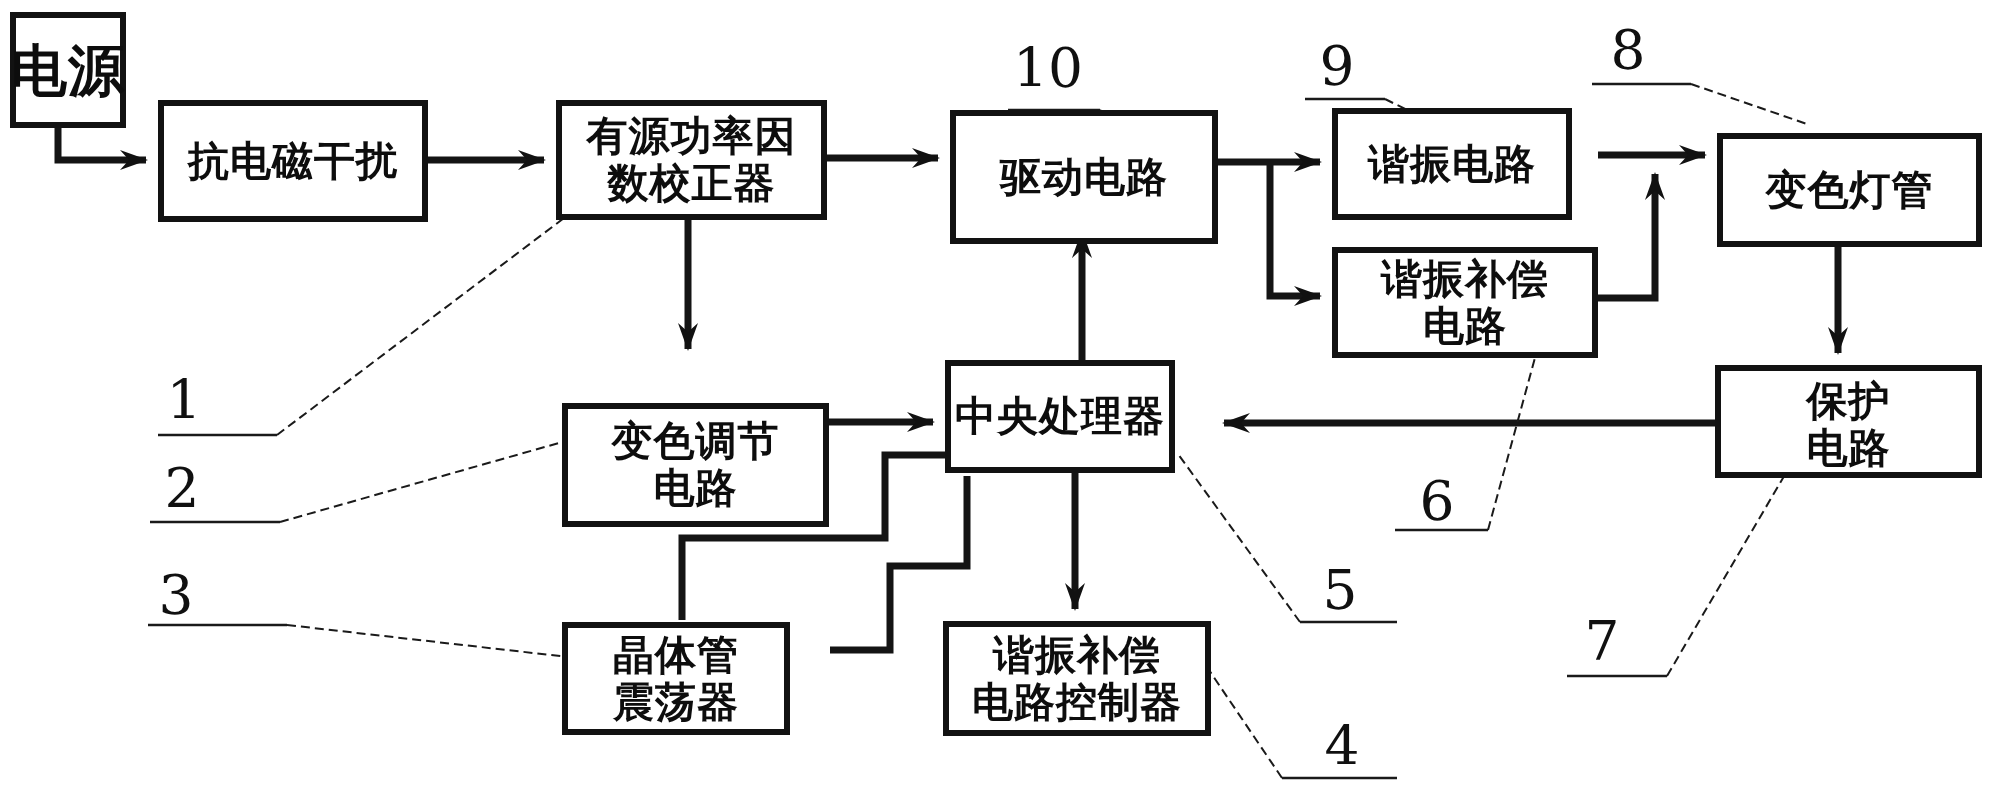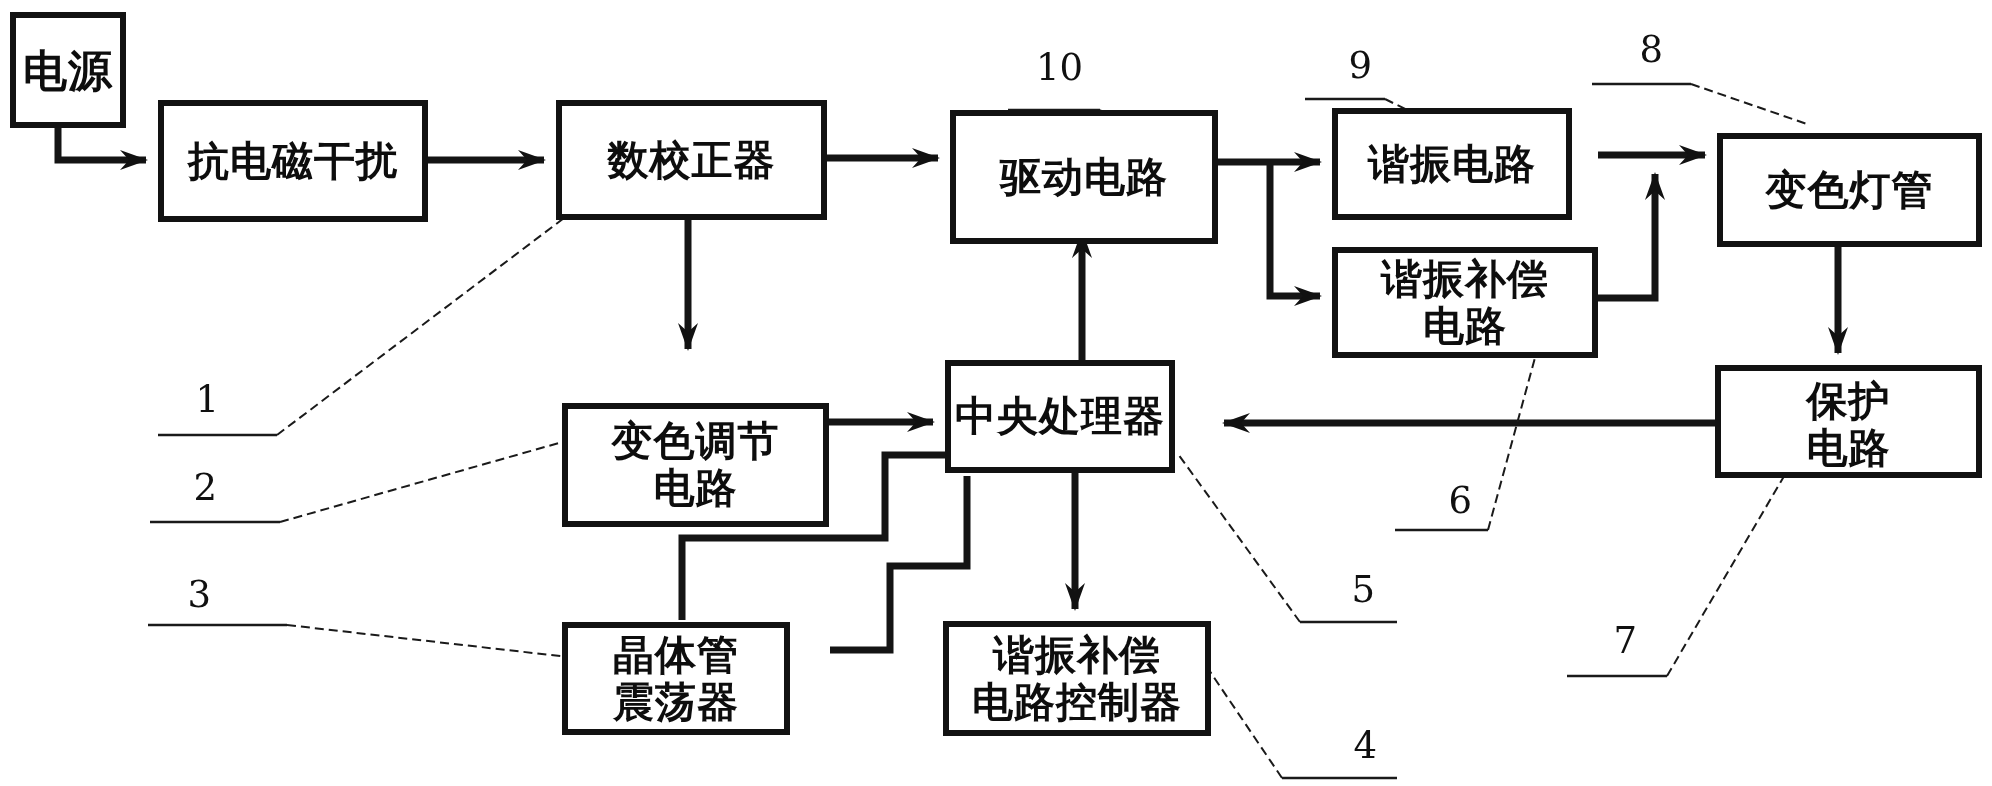--- a/index.html
+++ b/index.html
@@ -22,27 +22,27 @@
     justify-content:center;
     text-align:center;
     color:#0d0d0d;
     font-weight:600;
     font-size:41px;
     line-height:47px;
     letter-spacing:1px;
     z-index:2;
   }
   .block span{display:block;white-space:nowrap;}
-  .block.power{font-size:44px;}
+  .block.power{font-size:56px;}
   .ref{
     position:absolute;
     width:70px;height:62px;
-    text-align:right;
+    text-align:center;
     font-family:"DejaVu Serif", serif;
-    font-size:37px;
+    font-size:55px;
     line-height:62px;
     color:#101010;
     z-index:3;
   }
 </style>
 </head>
 <body>
 
 <div id="canvas">
 
@@ -100,20 +100,21 @@
 
   <div class="block power" style="left:10px;top:12px;width:116px;height:116px;">
     <span>电源</span>
   </div>
 
   <div class="block" style="left:158px;top:100px;width:270px;height:122px;">
     <span>抗电磁干扰</span>
   </div>
 
   <div class="block" style="left:556px;top:100px;width:271px;height:120px;">
+    <span>有源功率因</span>
     <span>数校正器</span>
   </div>
 
   <div class="block" style="left:950px;top:110px;width:268px;height:134px;">
     <span>驱动电路</span>
   </div>
 
   <div class="block" style="left:1332px;top:108px;width:240px;height:112px;">
     <span>谐振电路</span>
   </div>

